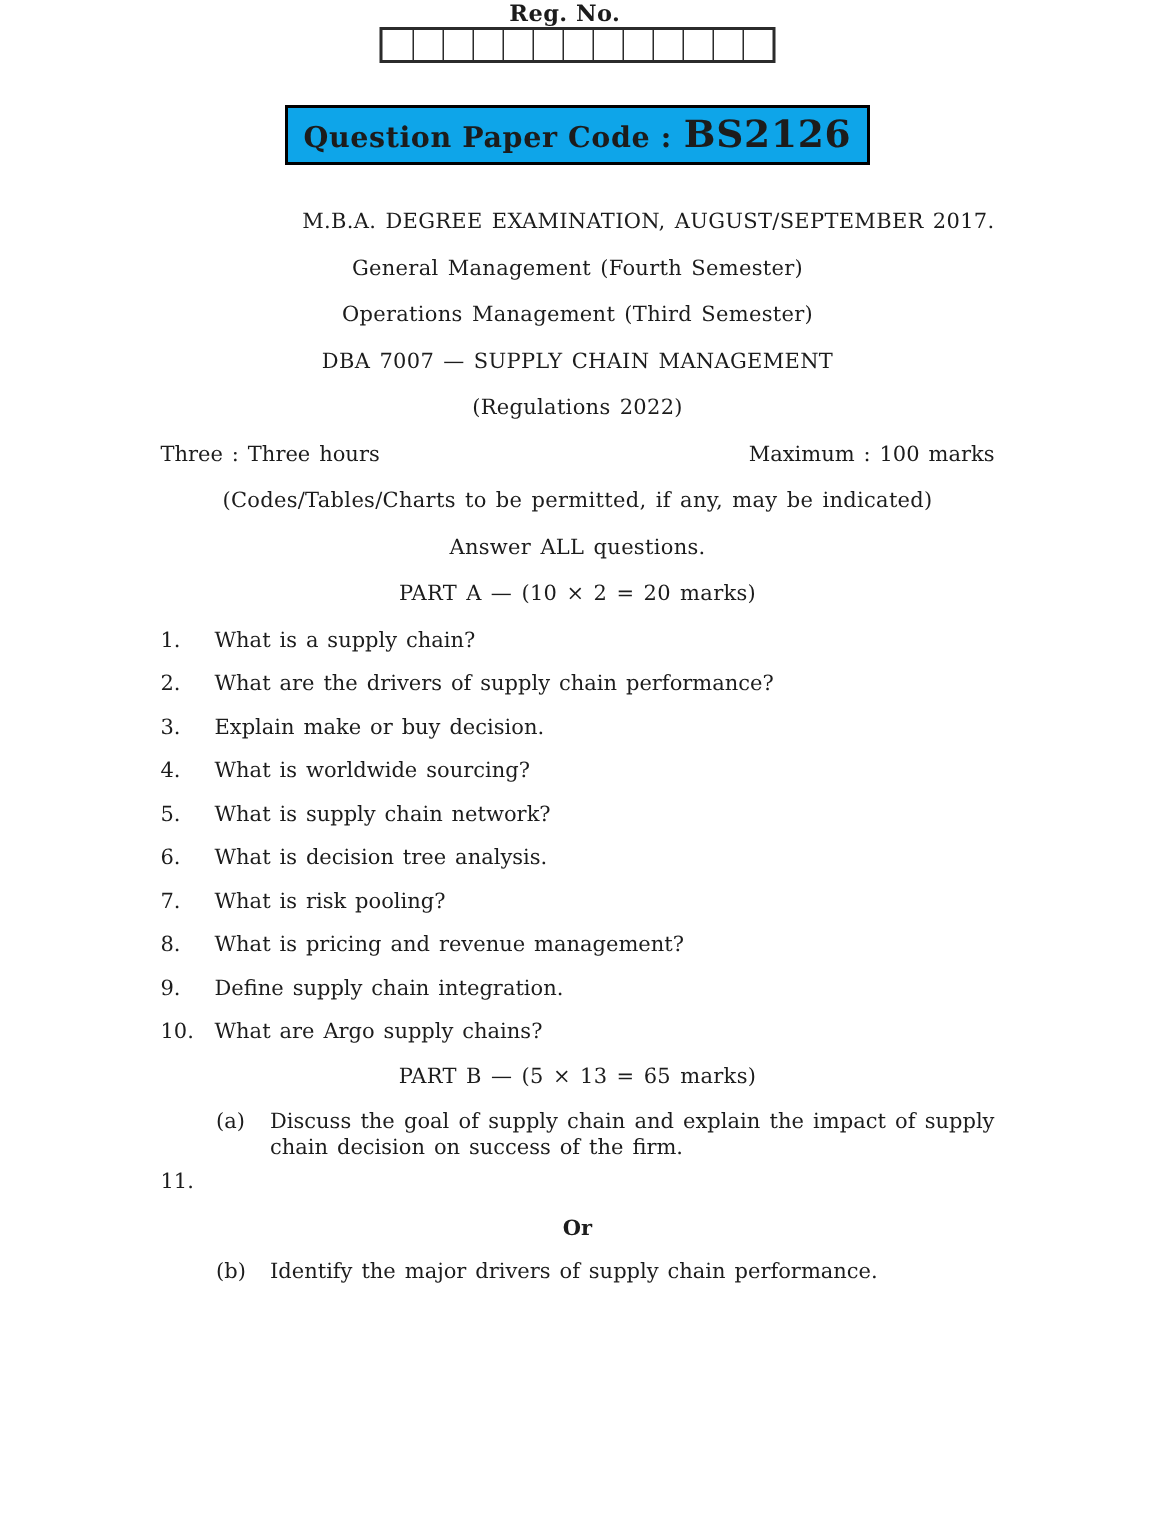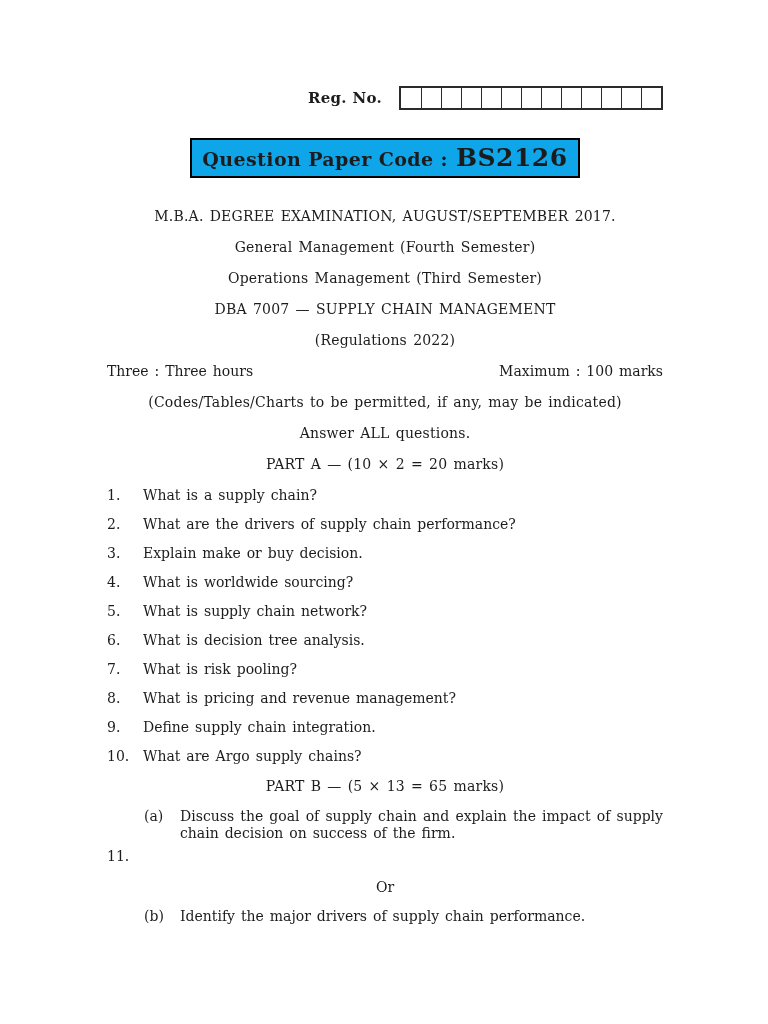--- a/index.html
+++ b/index.html
@@ -16,24 +16,24 @@
   }
   .content {
     position: absolute;
     left: 107px;
     right: 105px;
     top: 0;
   }
 
   
   .reg-row {
-    margin-top: 86px;
     display: flex;
     justify-content: flex-end;
     align-items: center;
+    flex-direction: column;
   }
   .reg-label {
     font-weight: bold;
     font-size: 15px;
     margin-right: 17px;
     letter-spacing: 0.3px;
   }
   .reg-grid {
     display: flex;
     border: 2px solid #2b2b2b;
@@ -70,21 +70,21 @@
   }
 
   .center-line {
     text-align: center;
     font-size: 14px;
     line-height: 16px;
     margin-bottom: 15px;
     letter-spacing: 0.2px;
     word-spacing: 1.5px;
   }
-  .first-center { margin-top: 30px; }
+  .first-center { margin-top: 30px; text-align: right; }
 
   .time-row {
     display: flex;
     justify-content: space-between;
     font-size: 14px;
     line-height: 16px;
     margin-bottom: 15px;
     word-spacing: 1.5px;
   }
 
@@ -110,20 +110,21 @@
     margin-bottom: 0;
   }
   .qb-num { width: 37px; flex: none; margin-top: 40px; }
   .qb-opt { width: 36px; flex: none; }
   .qb-text { flex: 1; text-align: justify; }
   .or-line {
     text-align: center;
     font-size: 14px;
     line-height: 16px;
     margin: 14px 0 13px 0;
+    font-weight: bold;
   }
 </style>
 </head>
 <body>
 
 <div class="page">
   <div class="content">
 
     <div class="reg-row">
       <span class="reg-label">Reg. No.</span>

